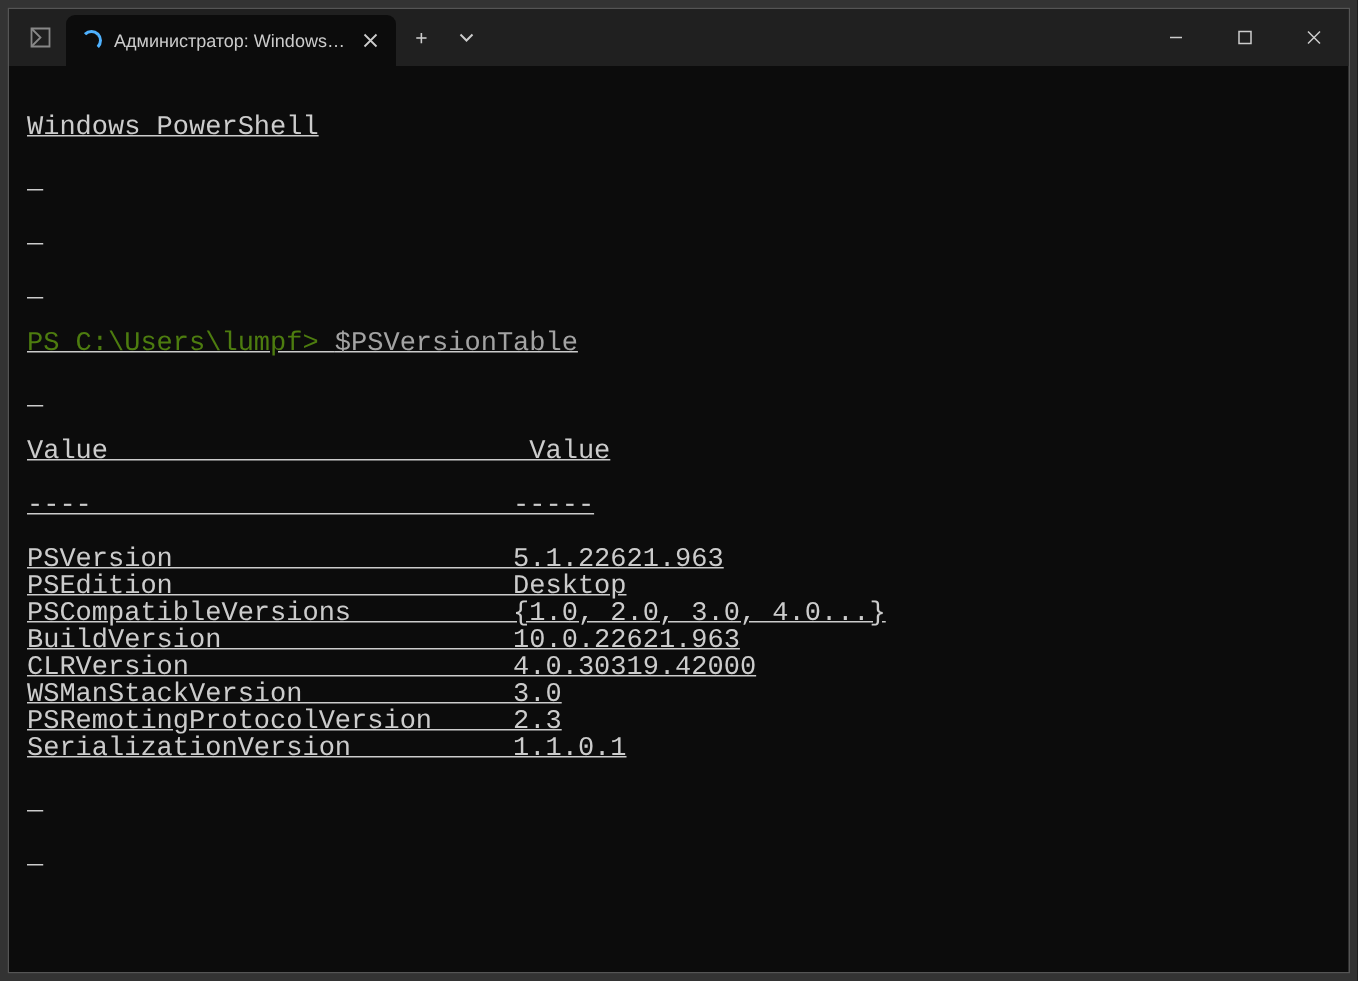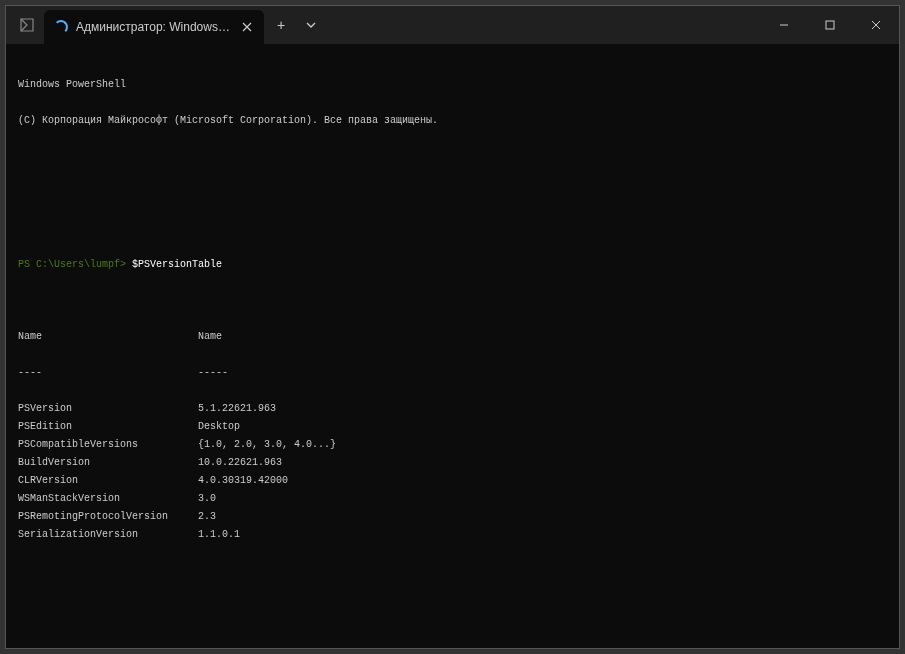--- a/index.html
+++ b/index.html
@@ -77,28 +77,29 @@
     align-items: center;
     justify-content: center;
     cursor: pointer;
     color: #ccc;
   }
   .win-btn svg { width: 10px; height: 10px; }
   .terminal {
     flex: 1;
     padding: 14px 12px 10px 12px;
     color: #cccccc;
-    font-size: 10px;
+    font-size: 18px;
     line-height: 18px;
     white-space: pre;
     overflow: hidden;
     position: relative;
+    text-decoration: underline;
   }
   .prompt { color: #4d7c0f; }
-  .cmd-var { color: #ffffff; }
+  .cmd-var { color: #a3a3a3; }
   .plain-link { color: #cccccc; text-decoration: underline; }
   .row { white-space: pre; }
 </style>
 </head>
 <body>
 
 <div class="window">
 
   <div class="titlebar">
     <div class="app-icon">
@@ -137,27 +138,26 @@
       <div class="win-btn">
         <svg viewBox="0 0 10 10">
             <path d="M1 1l8 8M9 1l-8 8" stroke="#ccc" stroke-width="1"></path>
           </svg>
       </div>
     </div>
   </div>
 
   <div class="terminal">
 <div class="row">Windows PowerShell</div>
-<div class="row">(C) Корпорация Майкрософт (Microsoft Corporation). Все права защищены.</div>
 <div class="row"> </div>
 <div class="row"> </div>
 <div class="row"> </div>
 <div class="row"><span class="prompt">PS C:\Users\lumpf&gt; </span><span class="cmd-var">$PSVersionTable</span></div>
 <div class="row"> </div>
-<div class="row" id="hdr">Name                          Name</div>
+<div class="row" id="hdr">Value                          Value</div>
 <div class="row" id="div">----                          -----</div>
 <div id="tbody"><div class="row">PSVersion                     5.1.22621.963</div><div class="row">PSEdition                     Desktop</div><div class="row">PSCompatibleVersions          {1.0, 2.0, 3.0, 4.0...}</div><div class="row">BuildVersion                  10.0.22621.963</div><div class="row">CLRVersion                    4.0.30319.42000</div><div class="row">WSManStackVersion             3.0</div><div class="row">PSRemotingProtocolVersion     2.3</div><div class="row">SerializationVersion          1.1.0.1</div></div>
 <div class="row"> </div>
 <div class="row"> </div>
 
 
 
 
 
 

